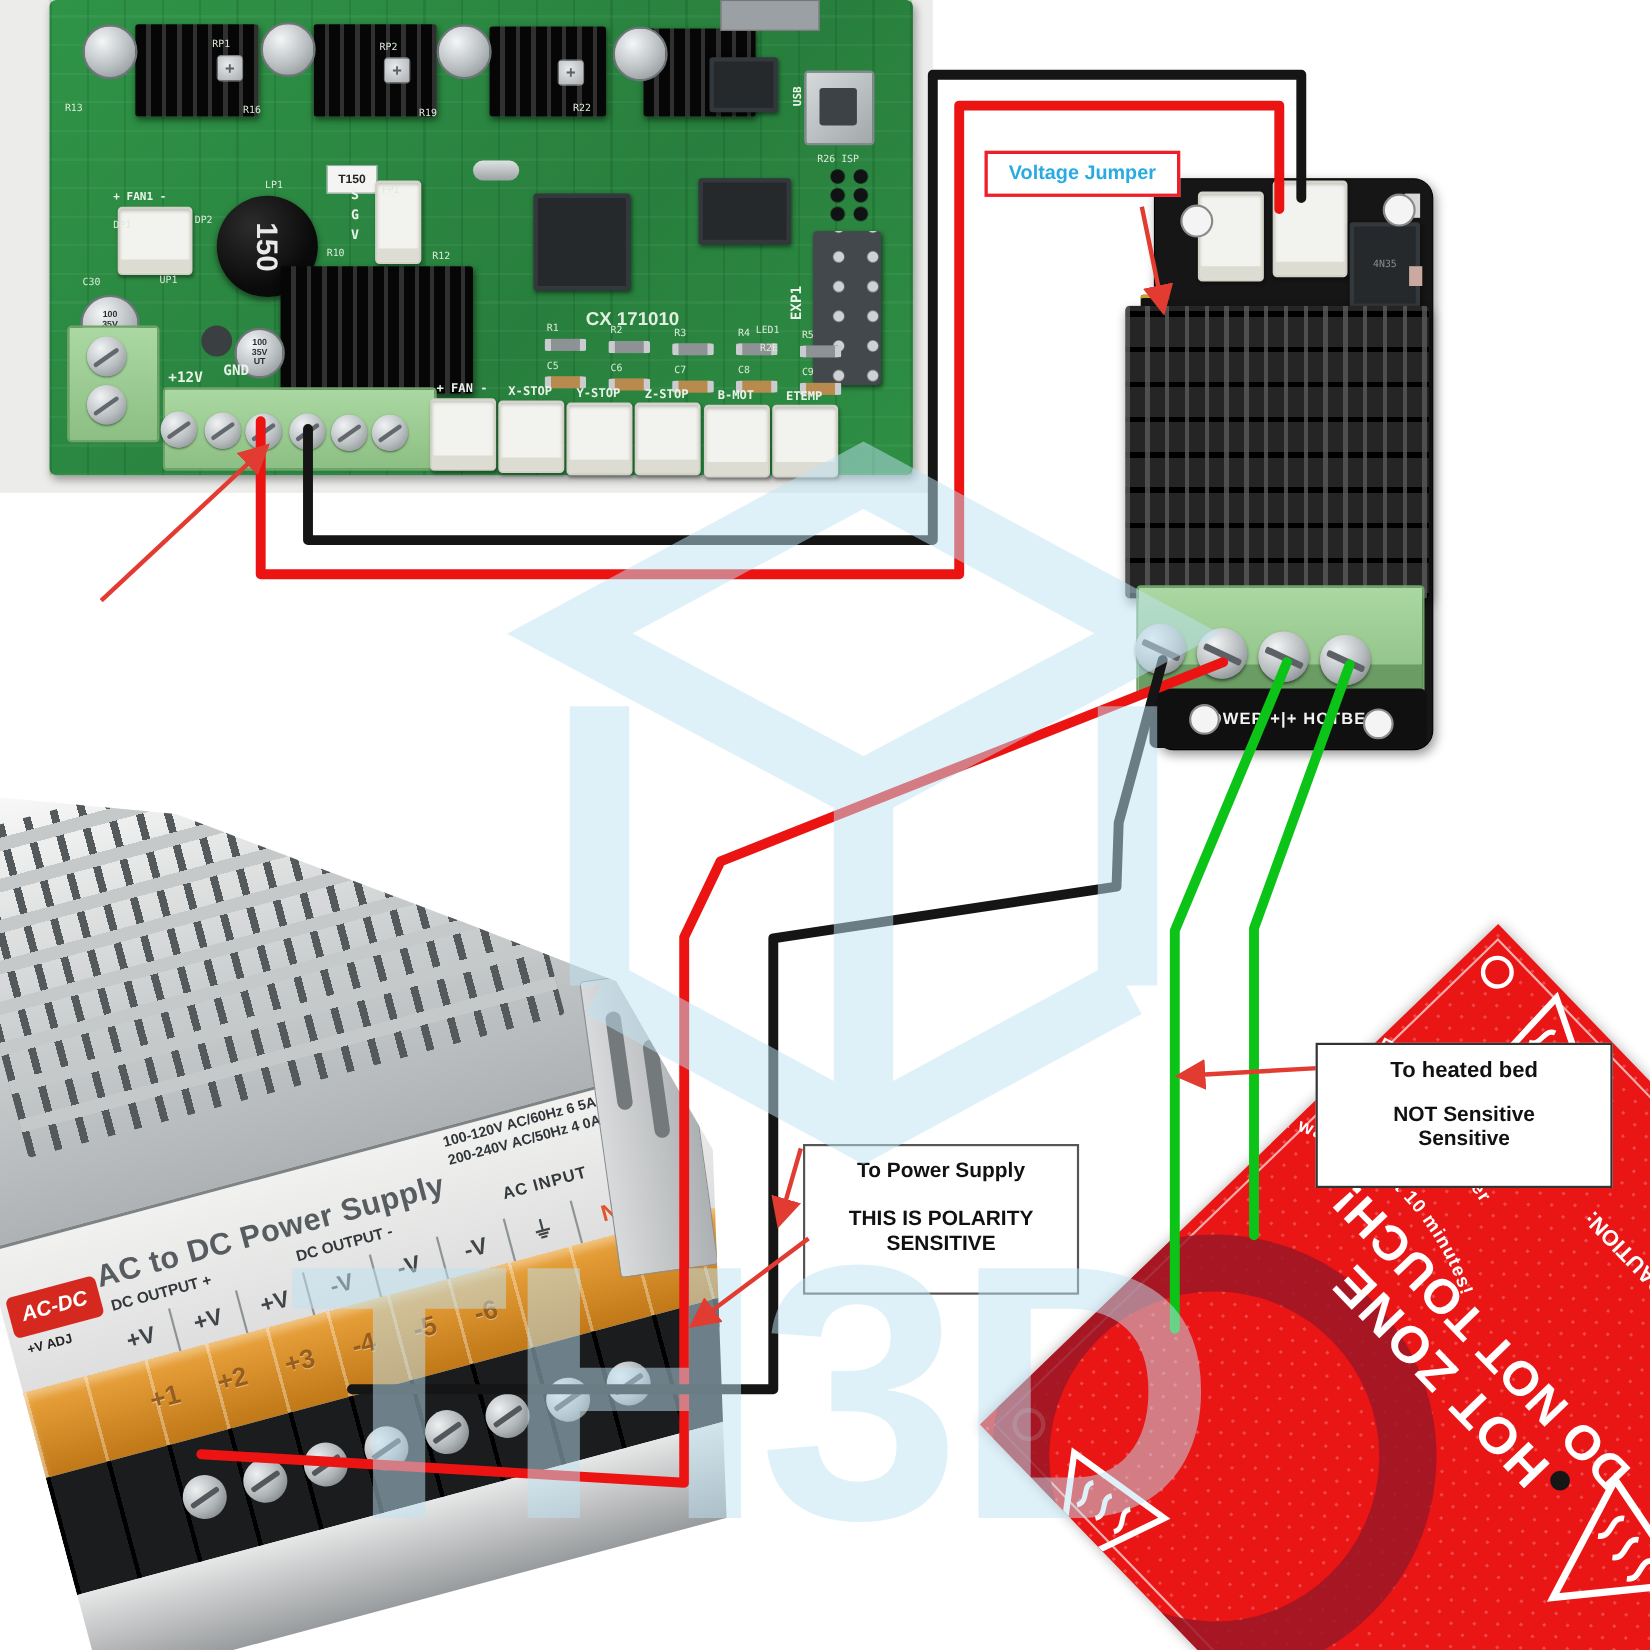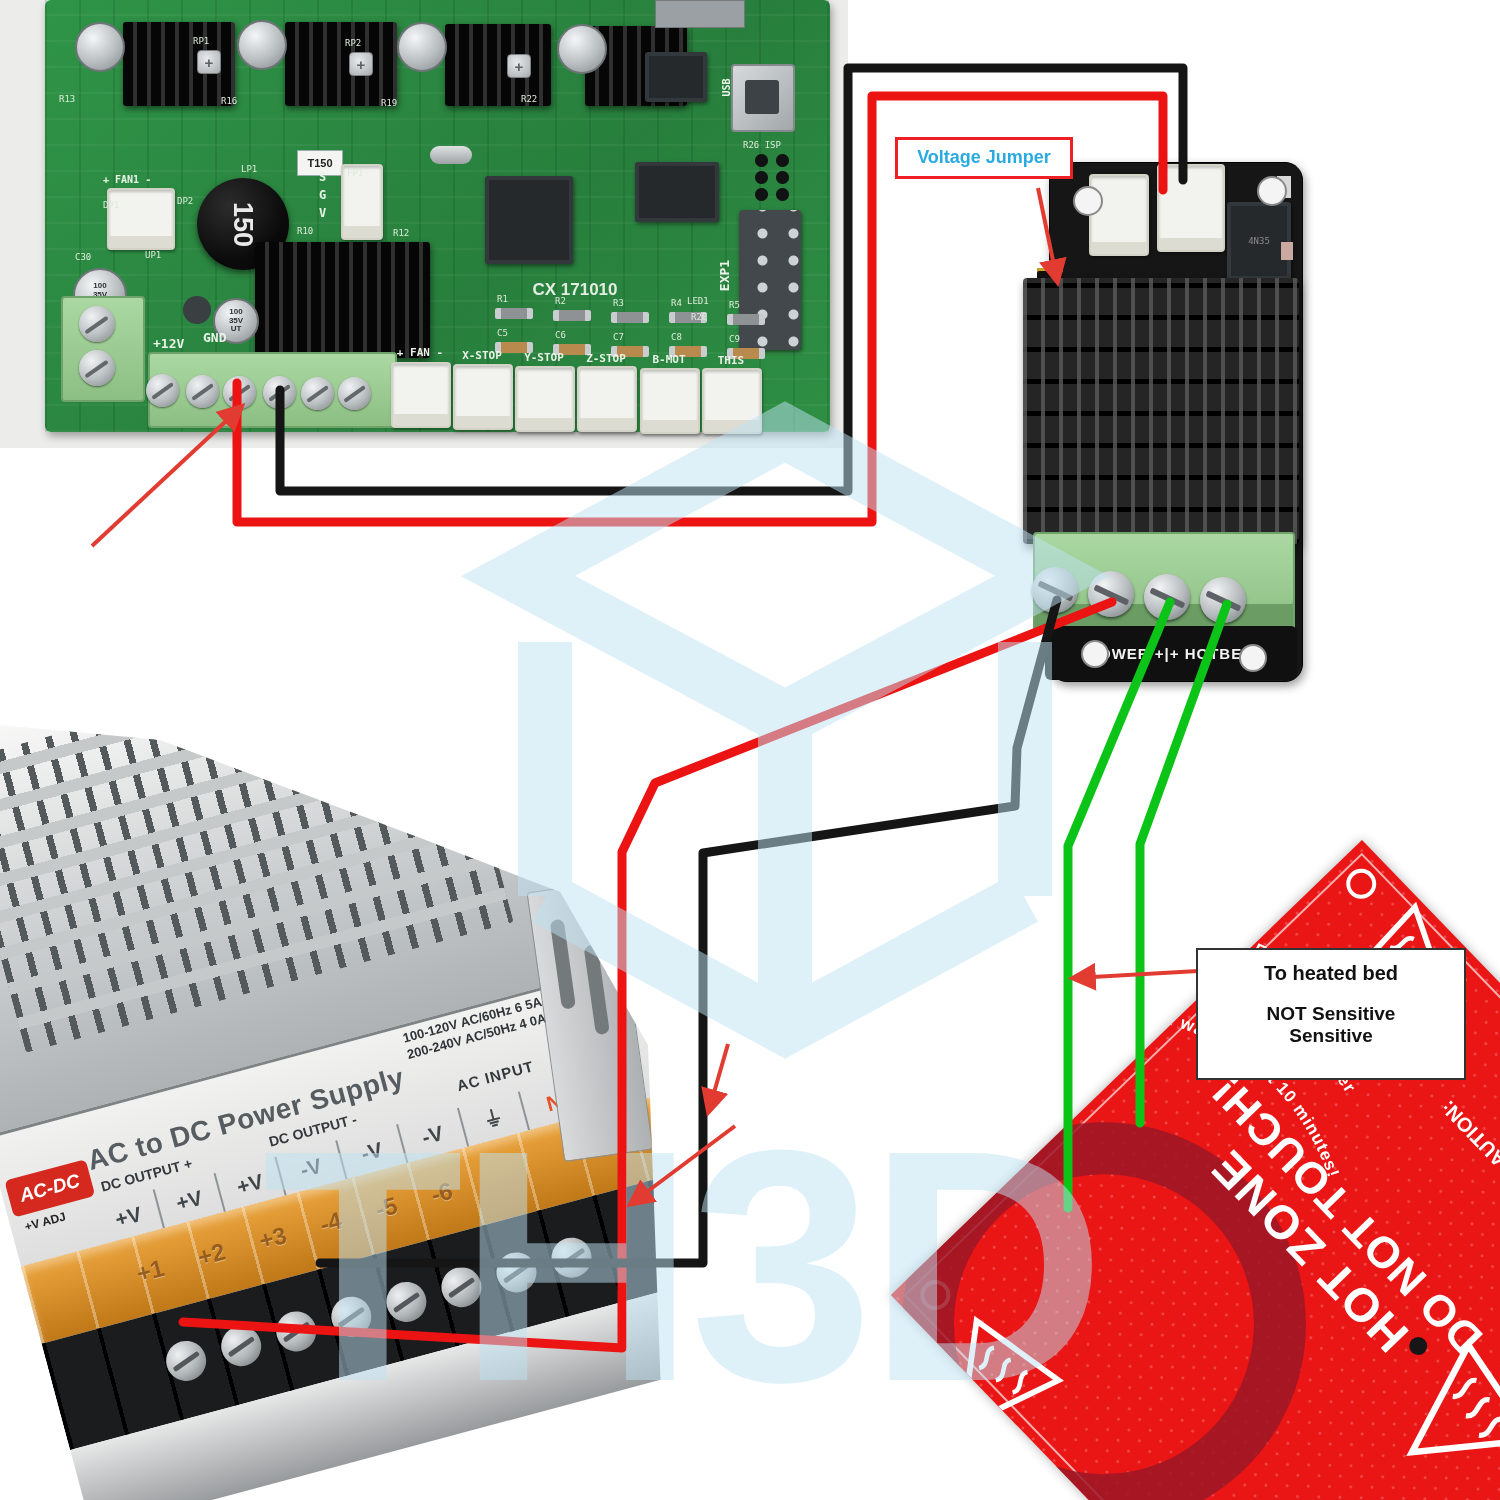--- a/index.html
+++ b/index.html
@@ -225,21 +225,21 @@
     <div class="rchip tan" style="left:508px;top:344px;"></div>
     <div class="rchip tan" style="left:566px;top:346px;"></div>
     <div class="rchip tan" style="left:624px;top:346px;"></div>
     <div class="rchip tan" style="left:682px;top:348px;"></div>
 
     <span class="silk" style="left:346px;top:346px;width:58px;text-align:center;font-size:11px;">+ FAN -</span>
     <span class="silk" style="left:408px;top:349px;width:58px;text-align:center;font-size:11px;">X-STOP</span>
     <span class="silk" style="left:470px;top:351px;width:58px;text-align:center;font-size:11px;">Y-STOP</span>
     <span class="silk" style="left:532px;top:352px;width:58px;text-align:center;font-size:11px;">Z-STOP</span>
     <span class="silk" style="left:595px;top:353px;width:58px;text-align:center;font-size:11px;">B-MOT</span>
-    <span class="silk" style="left:657px;top:354px;width:58px;text-align:center;font-size:11px;">THIS</span>
+    <span class="silk" style="left:657px;top:354px;width:58px;text-align:center;font-size:11px;">ETEMP</span>
     <div class="jst" style="left:346px;top:362px;width:56px;height:62px;"></div>
     <div class="jst" style="left:408px;top:364px;width:56px;height:62px;"></div>
     <div class="jst" style="left:470px;top:366px;width:56px;height:62px;"></div>
     <div class="jst" style="left:532px;top:366px;width:56px;height:62px;"></div>
     <div class="jst" style="left:595px;top:368px;width:56px;height:62px;"></div>
     <div class="jst" style="left:657px;top:368px;width:56px;height:62px;"></div>
 
     <span class="micro" style="left:14px;top:94px;">R13</span>
     <span class="micro" style="left:176px;top:96px;">R16</span>
     <span class="micro" style="left:336px;top:98px;">R19</span>
@@ -389,20 +389,25 @@
 
   <svg class="lay" width="1500" height="1500" viewBox="0 0 1500 1500">
     <path d="M237 383 L237 522 L872 522 L872 96 L1163 96 L1163 190" fill="none" stroke="#ec1313" stroke-width="9" stroke-linejoin="round" stroke-linecap="round"></path>
     <path d="M280 390 L280 491 L848 491 L848 68 L1183 68 L1183 180" fill="none" stroke="#151515" stroke-width="9" stroke-linejoin="round" stroke-linecap="round"></path>
     <path d="M1112 602 L655 783 L622 852 L622 1348 L183 1322" fill="none" stroke="#ec1313" stroke-width="9" stroke-linejoin="round" stroke-linecap="round"></path>
     <path d="M1057 600 L1017 748 L1015 806 L703 853 L703 1263 L320 1263" fill="none" stroke="#151515" stroke-width="9" stroke-linejoin="round" stroke-linecap="round"></path>
     <path d="M1170 602 L1068 846 L1068 1208" fill="none" stroke="#0cc418" stroke-width="9" stroke-linejoin="round" stroke-linecap="round"></path>
     <path d="M1227 604 L1140 844 L1140 1123" fill="none" stroke="#0cc418" stroke-width="9" stroke-linejoin="round" stroke-linecap="round"></path>
   </svg>
 
+  <div class="callout" id="cb-tps">
+    <div class="t">To Power Supply</div>
+    <div class="m">THIS IS POLARITY</div>
+    <div class="s">SENSITIVE</div>
+  </div>
 
   <svg class="lay" width="1500" height="1500" viewBox="0 0 1500 1500" style="opacity:.5;">
     <g stroke="#bfe3f3" stroke-width="54" fill="none">
       <path d="M785 432 L1052 576 L785 718 L518 576 Z"></path>
       <path d="M785 722 L785 1006"></path>
       <path d="M545 642 L545 896"></path>
       <path d="M1025 642 L1025 896"></path>
       <path d="M545 898 L785 1028 L1025 898"></path>
     </g>
     <text x="262" y="1380" font-size="330" font-weight="bold" fill="#bfe3f3" letter-spacing="-6">TH3D</text>

